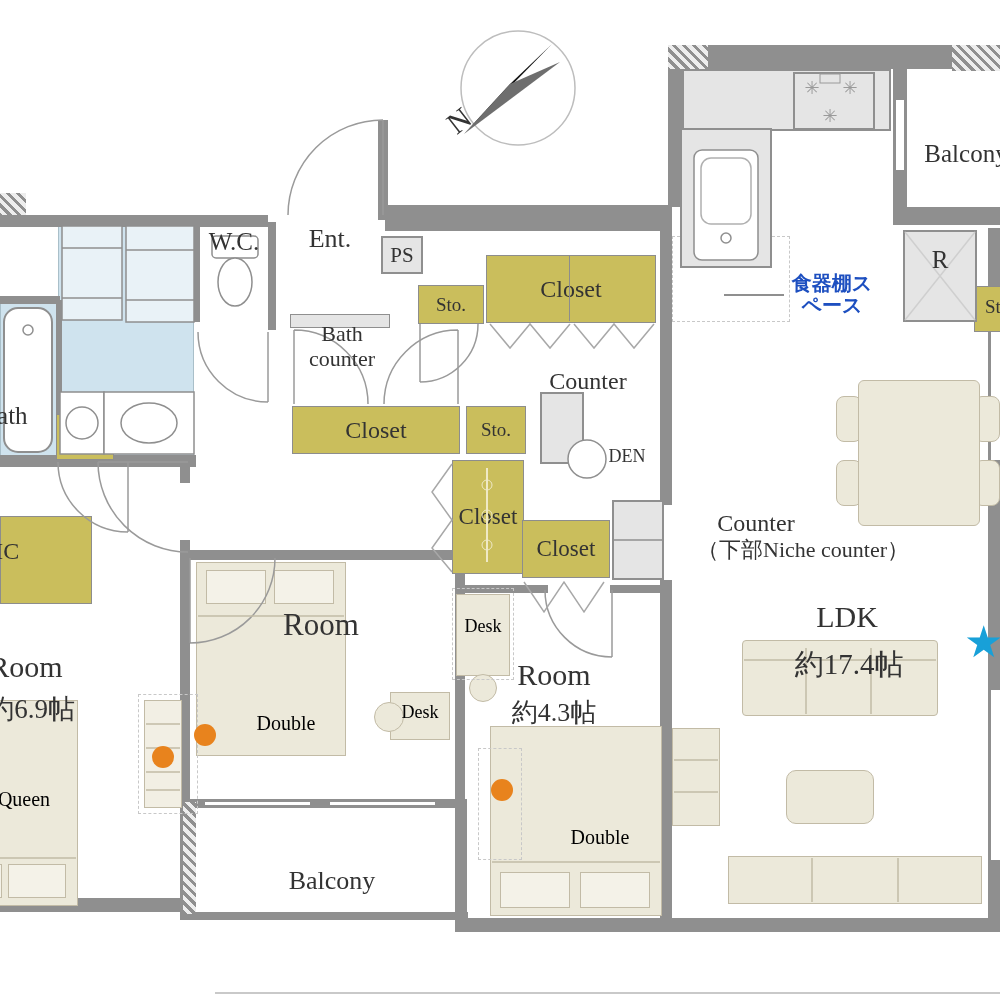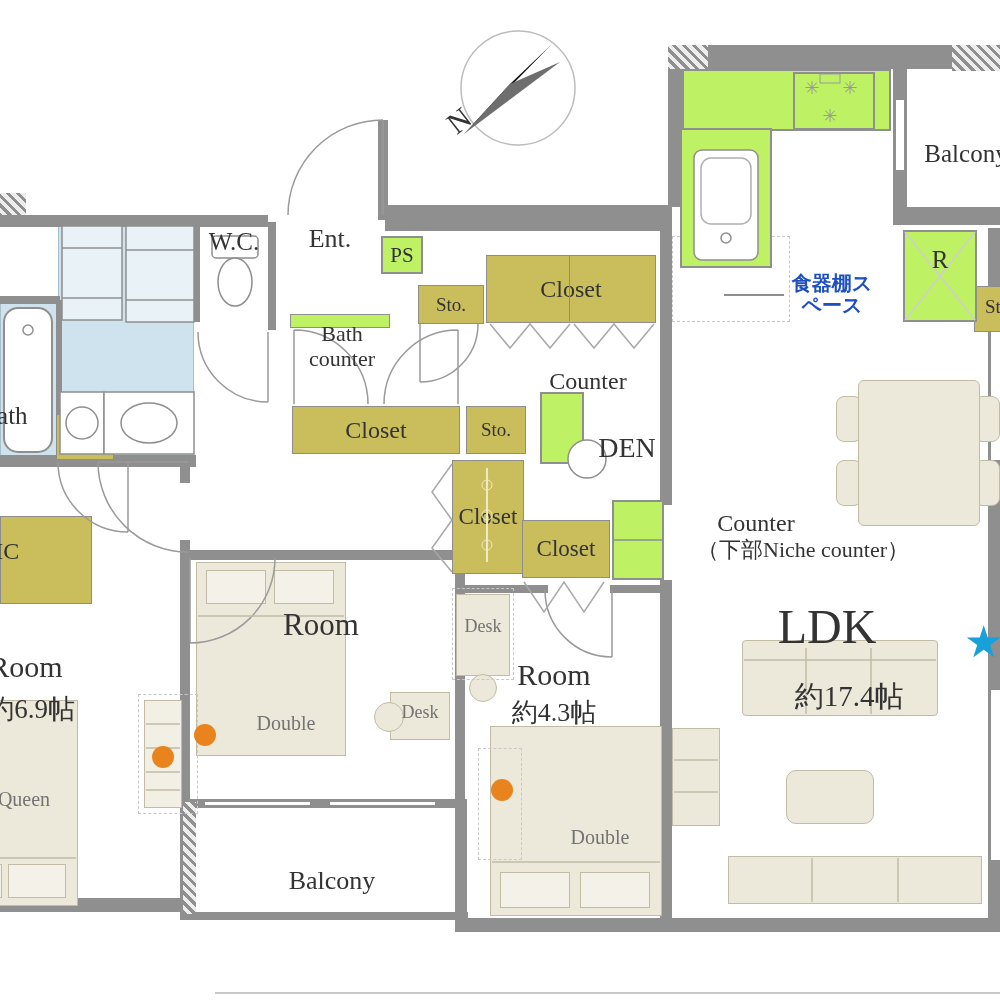--- a/index.html
+++ b/index.html
@@ -4,26 +4,26 @@
 <style>
   html,body{margin:0;padding:0;background:#fff;}
   #plan{position:relative;width:1000px;height:1000px;background:#fff;overflow:hidden;
         font-family:"Liberation Serif",serif;}
   .abs{position:absolute;}
   .wall{position:absolute;background:#8f8f8f;}
   .hatch{position:absolute;background:repeating-linear-gradient(45deg,#8f8f8f 0 3px,#ededed 3px 7px);}
   .olive{position:absolute;background:#cabe5c;border:1px solid #8d8d8d;display:flex;align-items:center;justify-content:center;}
   .blue{position:absolute;background:#cfe3ee;border:1px solid #a9bfc9;}
   .furn{position:absolute;background:#ece9da;border:1.5px solid #c2bba6;box-sizing:border-box;}
-  .wbox{position:absolute;background:#bef264;border:2px solid #8f8f8f;box-sizing:border-box;}
+  .wbox{position:absolute;background:#e5e5e5;border:2px solid #8f8f8f;box-sizing:border-box;}
   .dash{position:absolute;border:1.5px dashed #c8c8c8;box-sizing:border-box;}
   .slit{position:absolute;background:#fff;}
   .lab{position:absolute;color:#333;text-align:center;line-height:1.12;white-space:nowrap;}
   .wrap{white-space:normal;}
-  .sub{color:#737373;}
+  .sub{color:#000000;}
   .dot{position:absolute;width:22px;height:22px;border-radius:50%;background:#e8831d;}
   .olab{font-family:"Liberation Serif",serif;color:#333;}
 </style>
 </head>
 <body>
 
 <div id="plan">
 
   <div class="blue" style="left:0;top:300;width:58px;height:158px;left:0px;top:300px;"></div>
   <div class="blue" style="left:58px;top:224px;width:134px;height:232px;"></div>
@@ -233,35 +233,35 @@
       <line x1="146" y1="772" x2="180" y2="772"></line>
         <line x1="146" y1="790" x2="180" y2="790"></line>
     </g>
   </svg>
 
   <div class="lab" style="left:294px;top:224px;width:72px;font-size:26px;">Ent.</div>
   <div class="lab" style="left:198px;top:228px;width:72px;font-size:25px;">W.C.</div>
   <div class="lab" style="left:-34px;top:402px;width:76px;font-size:25px;">Bath</div>
   <div class="lab wrap" style="left:290px;top:322px;width:104px;font-size:22px;">Bath counter</div>
   <div class="lab" style="left:528px;top:368px;width:120px;font-size:24px;">Counter</div>
-  <div class="lab" style="left:586px;top:432px;width:82px;font-size:28px;">DEN</div>
+  <div class="lab" style="left:586px;top:446px;width:82px;font-size:18px;">DEN</div>
   <div class="lab" style="left:686px;top:510px;width:140px;font-size:24px;">Counter</div>
   <div class="lab" style="left:645px;top:538px;width:316px;font-size:22px;">（下部Niche counter）</div>
   <div class="lab wrap" style="left:784px;top:272px;width:96px;font-size:20px;color:#1d4fc0;font-family:'Liberation Sans',sans-serif;font-weight:600;">食器棚スペース</div>
   <div class="lab" style="left:905px;top:246px;width:70px;font-size:25px;">R</div>
   <div class="lab" style="left:910px;top:140px;width:112px;font-size:25px;">Balcony</div>
   <div class="lab" style="left:270px;top:866px;width:124px;font-size:26px;">Balcony</div>
 
   <div class="lab" style="left:258px;top:608px;width:126px;font-size:31px;">Room</div>
   <div class="lab" style="left:498px;top:658px;width:112px;font-size:30px;">Room</div>
   <div class="lab" style="left:488px;top:698px;width:132px;font-size:26px;">約4.3帖</div>
   <div class="lab" style="left:-34px;top:650px;width:120px;font-size:30px;">Room</div>
   <div class="lab" style="left:-40px;top:694px;width:142px;font-size:27px;">約6.9帖</div>
-  <div class="lab" style="left:766px;top:600px;width:122px;font-size:48px;">LDK</div>
-  <div class="lab" style="left:756px;top:680px;width:186px;font-size:29px;">約17.4帖</div>
+  <div class="lab" style="left:786px;top:600px;width:122px;font-size:30px;">LDK</div>
+  <div class="lab" style="left:756px;top:648px;width:186px;font-size:29px;">約17.4帖</div>
 
   <div class="lab sub" style="left:238px;top:712px;width:96px;font-size:20px;">Double</div>
   <div class="lab sub" style="left:552px;top:826px;width:96px;font-size:20px;">Double</div>
   <div class="lab sub" style="left:-24px;top:788px;width:96px;font-size:20px;">Queen</div>
   <div class="lab sub" style="left:392px;top:702px;width:56px;font-size:18px;">Desk</div>
   <div class="lab sub" style="left:456px;top:616px;width:54px;font-size:18px;">Desk</div>
 
   <div class="dot" style="left:152px;top:746px;"></div>
   <div class="dot" style="left:194px;top:724px;"></div>
   <div class="dot" style="left:491px;top:779px;"></div>

